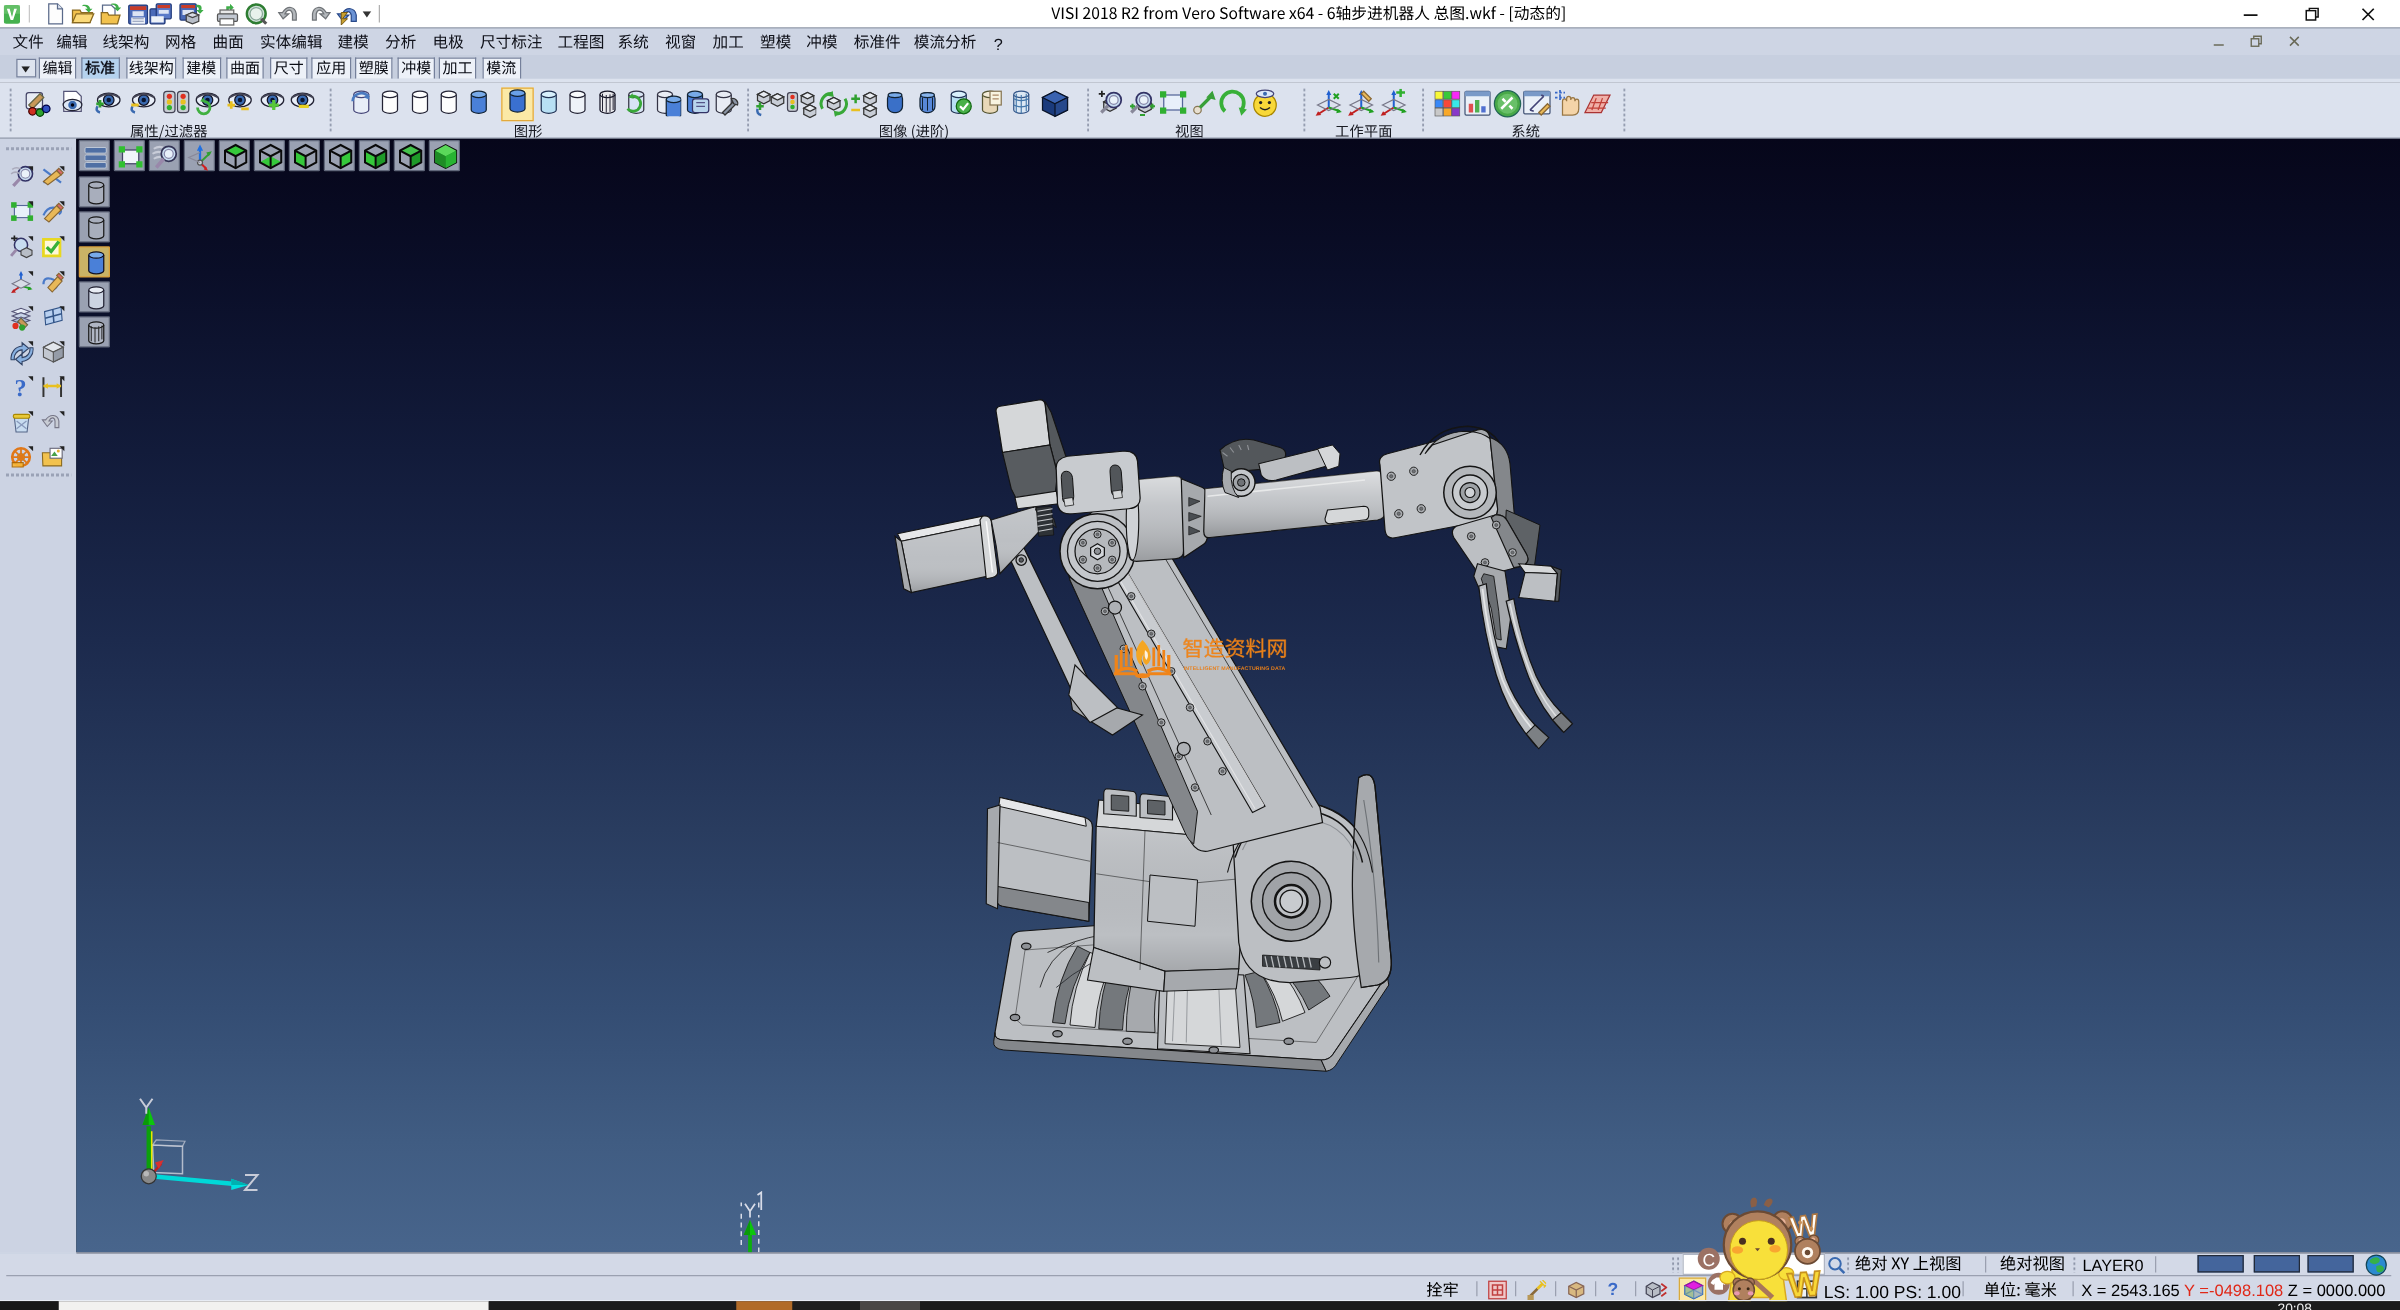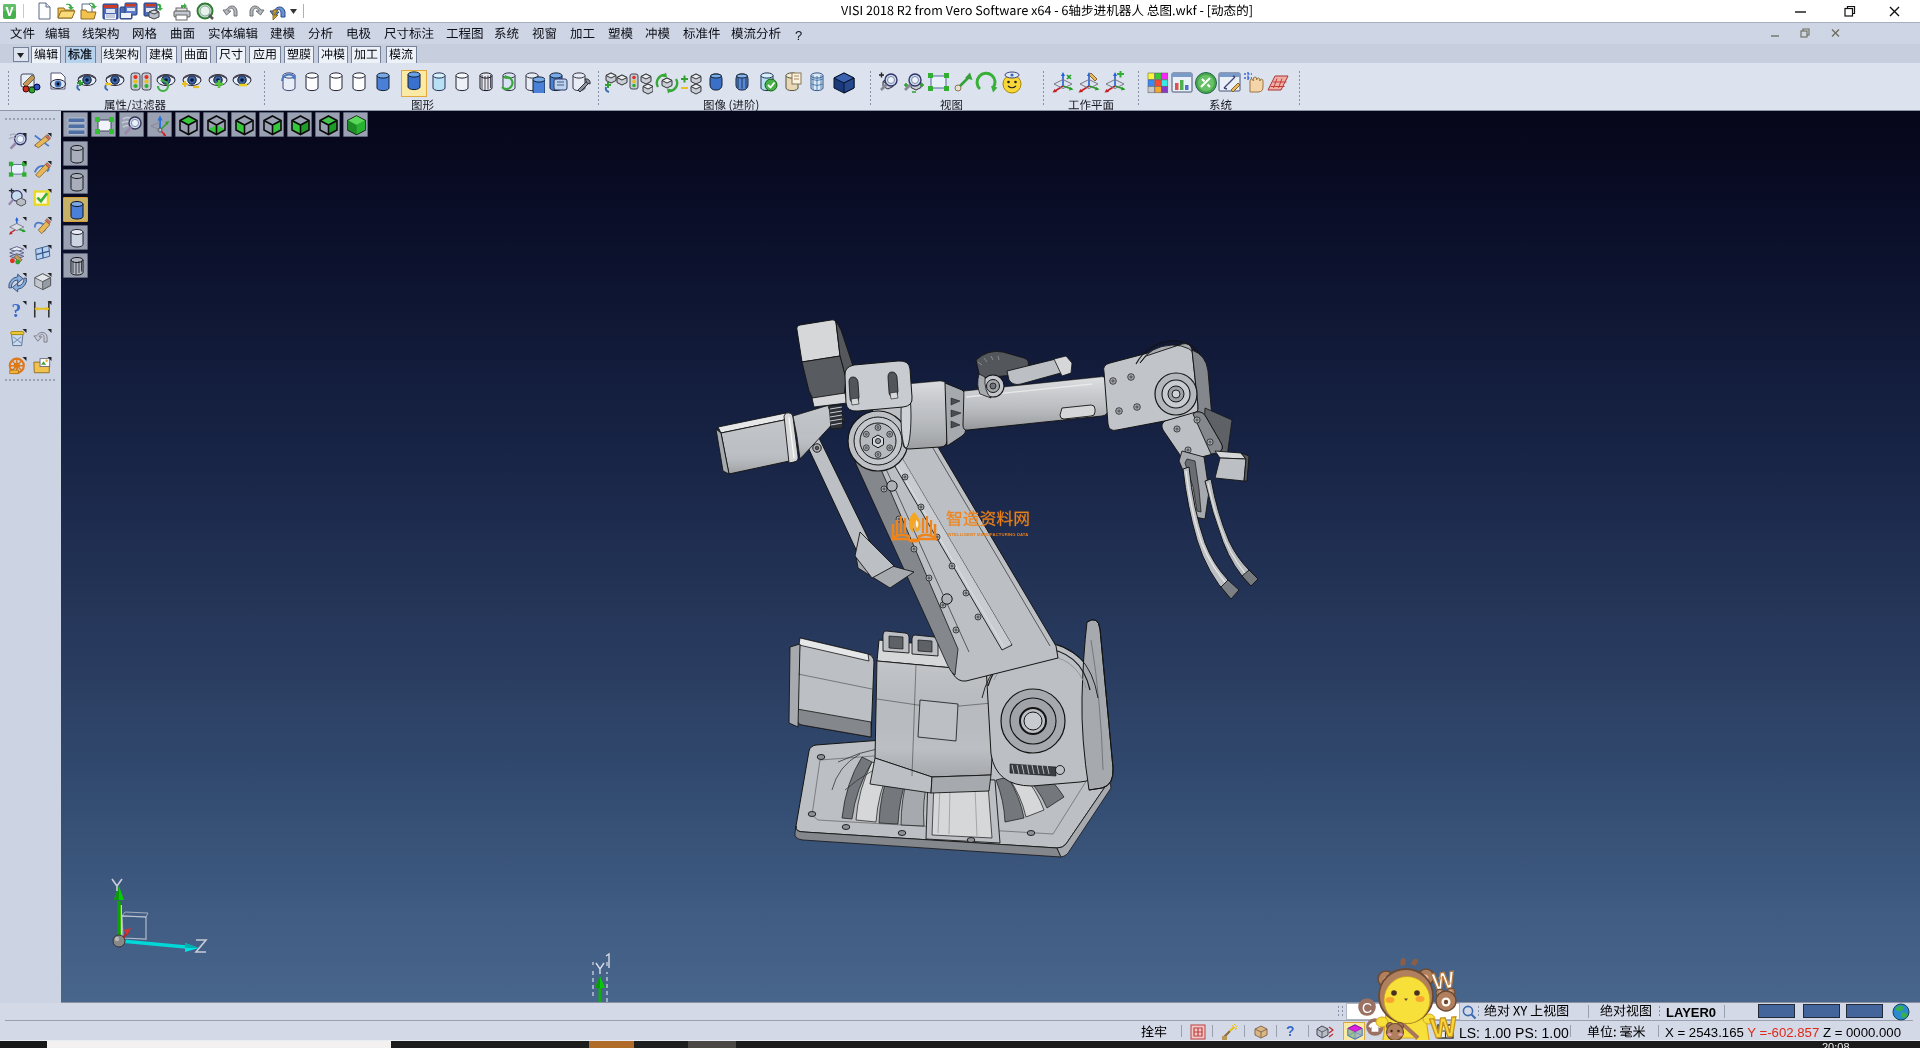--- a/index.html
+++ b/index.html
@@ -1119,21 +1119,21 @@
     </svg>
 <div class="dot" style="left:1477px;top:1005px;height:13px"></div>
 <svg class="t" style="left:1484px;top:1004px" width="87" height="17" viewBox="0 0 87 17">
       <path d="M0.5 10.8 0.7 11.7C2.0 11.3 3.7 10.9 5.3 10.5L5.2 9.7C3.5 10.1 1.7 10.5 0.5 10.8ZM0.8 5.9C1.0 5.8 1.3 5.8 2.9 5.6C2.3 6.4 1.8 7.1 1.5 7.3C1.1 7.8 0.8 8.2 0.5 8.2C0.6 8.4 0.8 8.9 0.8 9.1C1.1 8.9 1.5 8.8 5.1 8.1C5.1 7.9 5.1 7.5 5.1 7.2L2.2 7.8C3.2 6.6 4.3 5.2 5.1 3.8L4.3 3.3C4.1 3.7 3.8 4.2 3.5 4.7L1.8 4.8C2.6 3.7 3.4 2.3 4.0 0.9L3.1 0.4C2.5 2.0 1.5 3.8 1.2 4.2C0.9 4.7 0.7 5.0 0.4 5.0C0.5 5.3 0.7 5.7 0.8 5.9ZM8.3 5.0V7.4H6.6V5.0ZM9.2 5.0H10.8V7.4H9.2ZM9.6 2.7C9.3 3.2 9.0 3.8 8.7 4.2L8.7 4.2H6.3C6.6 3.7 6.9 3.2 7.2 2.7ZM7.3 0.4C6.7 1.9 5.8 3.5 4.7 4.5C5.0 4.6 5.3 4.9 5.5 5.1L5.7 4.8V10.7C5.7 11.9 6.2 12.3 7.6 12.3C7.9 12.3 10.4 12.3 10.7 12.3C12.0 12.3 12.3 11.8 12.4 10.0C12.2 10.0 11.8 9.8 11.6 9.7C11.5 11.1 11.4 11.4 10.7 11.4C10.2 11.4 8.0 11.4 7.6 11.4C6.8 11.4 6.6 11.3 6.6 10.7V8.3H11.7V4.2H9.7C10.1 3.6 10.6 2.8 10.9 2.2L10.3 1.8L10.1 1.8H7.7C7.9 1.4 8.0 1.0 8.2 0.6Z M19.5 6.3C20.1 7.2 20.7 8.5 20.9 9.3L21.8 8.8C21.6 8.0 21.0 6.9 20.3 6.0ZM14.2 5.6C15.0 6.3 15.8 7.1 16.6 8.0C15.8 9.6 14.8 10.9 13.6 11.7C13.8 11.9 14.1 12.2 14.3 12.5C15.5 11.6 16.5 10.4 17.3 8.8C17.9 9.5 18.3 10.2 18.7 10.8L19.4 10.1C19.1 9.4 18.4 8.6 17.7 7.8C18.3 6.3 18.8 4.5 19.0 2.4L18.3 2.2L18.2 2.3H13.9V3.2H17.9C17.7 4.6 17.4 5.8 17.0 7.0C16.3 6.3 15.6 5.6 14.9 4.9ZM22.9 0.5V3.7H19.3V4.6H22.9V11.2C22.9 11.4 22.9 11.5 22.6 11.5C22.4 11.5 21.7 11.5 20.9 11.4C21.0 11.7 21.1 12.2 21.2 12.5C22.3 12.5 23.0 12.4 23.3 12.3C23.8 12.1 23.9 11.8 23.9 11.2V4.6H25.5V3.7H23.9V0.5Z M29.1 11.4H30.4L31.8 8.9C32.0 8.4 32.3 7.9 32.5 7.3H32.6C32.9 7.9 33.2 8.4 33.4 8.9L34.8 11.4H36.2L33.4 6.6L36.0 1.9H34.7L33.4 4.3C33.2 4.8 33.0 5.2 32.7 5.7H32.7C32.4 5.2 32.2 4.8 31.9 4.3L30.6 1.9H29.3L31.9 6.5Z M39.2 11.4H40.4V7.7L43.3 1.9H42.0L40.8 4.6C40.5 5.3 40.2 6.0 39.8 6.7H39.8C39.5 6.0 39.2 5.3 38.9 4.6L37.6 1.9H36.3L39.2 7.7Z M51.7 0.7V10.9H46.8V11.9H58.5V10.9H52.8V5.7H57.6V4.7H52.8V0.7Z M65.0 1.2V8.1H66.0V2.0H70.0V8.1H71.0V1.2ZM61.2 1.0C61.6 1.5 62.2 2.2 62.4 2.7L63.2 2.2C62.9 1.7 62.4 1.0 61.9 0.5ZM67.5 3.0V5.5C67.5 7.6 67.1 10.1 63.8 11.8C64.0 11.9 64.3 12.3 64.4 12.5C66.4 11.5 67.4 10.1 67.9 8.7V11.2C67.9 12.1 68.2 12.3 69.1 12.3H70.3C71.4 12.3 71.6 11.8 71.7 9.7C71.5 9.6 71.1 9.5 70.9 9.3C70.8 11.2 70.8 11.5 70.3 11.5H69.3C68.9 11.5 68.8 11.4 68.8 11.1V7.9H68.1C68.3 7.1 68.4 6.3 68.4 5.6V3.0ZM60.0 2.8V3.7H63.1C62.4 5.3 61.0 6.9 59.7 7.8C59.8 8.0 60.1 8.5 60.1 8.8C60.6 8.4 61.2 7.9 61.6 7.4V12.5H62.6V6.9C63.0 7.4 63.6 8.2 63.8 8.6L64.5 7.8C64.2 7.5 63.3 6.5 62.8 6.0C63.4 5.1 64.0 4.1 64.3 3.1L63.8 2.7L63.6 2.8Z M77.1 7.8C78.1 8.0 79.4 8.5 80.1 8.9L80.5 8.2C79.8 7.9 78.5 7.4 77.5 7.2ZM75.8 9.5C77.5 9.7 79.8 10.2 81.0 10.6L81.5 9.9C80.2 9.5 78.0 9.0 76.2 8.8ZM73.3 1.1V12.5H74.2V11.9H83.1V12.5H84.1V1.1ZM74.2 11.1V2.0H83.1V11.1ZM77.6 2.2C76.9 3.3 75.8 4.3 74.7 5.0C74.9 5.1 75.2 5.4 75.4 5.6C75.8 5.3 76.2 5.0 76.6 4.6C76.9 5.1 77.4 5.4 77.9 5.8C76.8 6.3 75.6 6.7 74.4 6.9C74.6 7.1 74.8 7.5 74.9 7.7C76.2 7.4 77.5 7.0 78.8 6.3C79.9 6.9 81.1 7.3 82.3 7.6C82.4 7.4 82.7 7.0 82.9 6.9C81.7 6.6 80.6 6.3 79.6 5.8C80.5 5.2 81.4 4.4 81.9 3.6L81.4 3.2L81.2 3.3H77.8C78.0 3.0 78.2 2.8 78.4 2.5ZM77.1 4.1 77.2 4.0H80.5C80.1 4.5 79.5 5.0 78.8 5.4C78.1 5.0 77.5 4.6 77.1 4.1Z" fill="#000"></path>
     </svg>
 <div class="abs" style="left:1588px;top:1005px;width:1px;height:13px;background:#9aa0b0"></div>
 <svg class="t" style="left:1600px;top:1004px" width="54" height="17" viewBox="0 0 54 17">
       <path d="M0.5 10.8 0.7 11.7C2.0 11.3 3.7 10.9 5.3 10.5L5.2 9.7C3.5 10.1 1.7 10.5 0.5 10.8ZM0.8 5.9C1.0 5.8 1.3 5.8 2.9 5.6C2.3 6.4 1.8 7.1 1.5 7.3C1.1 7.8 0.8 8.2 0.5 8.2C0.6 8.4 0.8 8.9 0.8 9.1C1.1 8.9 1.5 8.8 5.1 8.1C5.1 7.9 5.1 7.5 5.1 7.2L2.2 7.8C3.2 6.6 4.3 5.2 5.1 3.8L4.3 3.3C4.1 3.7 3.8 4.2 3.5 4.7L1.8 4.8C2.6 3.7 3.4 2.3 4.0 0.9L3.1 0.4C2.5 2.0 1.5 3.8 1.2 4.2C0.9 4.7 0.7 5.0 0.4 5.0C0.5 5.3 0.7 5.7 0.8 5.9ZM8.3 5.0V7.4H6.6V5.0ZM9.2 5.0H10.8V7.4H9.2ZM9.6 2.7C9.3 3.2 9.0 3.8 8.7 4.2L8.7 4.2H6.3C6.6 3.7 6.9 3.2 7.2 2.7ZM7.3 0.4C6.7 1.9 5.8 3.5 4.7 4.5C5.0 4.6 5.3 4.9 5.5 5.1L5.7 4.8V10.7C5.7 11.9 6.2 12.3 7.6 12.3C7.9 12.3 10.4 12.3 10.7 12.3C12.0 12.3 12.3 11.8 12.4 10.0C12.2 10.0 11.8 9.8 11.6 9.7C11.5 11.1 11.4 11.4 10.7 11.4C10.2 11.4 8.0 11.4 7.6 11.4C6.8 11.4 6.6 11.3 6.6 10.7V8.3H11.7V4.2H9.7C10.1 3.6 10.6 2.8 10.9 2.2L10.3 1.8L10.1 1.8H7.7C7.9 1.4 8.0 1.0 8.2 0.6Z M19.5 6.3C20.1 7.2 20.7 8.5 20.9 9.3L21.8 8.8C21.6 8.0 21.0 6.9 20.3 6.0ZM14.2 5.6C15.0 6.3 15.8 7.1 16.6 8.0C15.8 9.6 14.8 10.9 13.6 11.7C13.8 11.9 14.1 12.2 14.3 12.5C15.5 11.6 16.5 10.4 17.3 8.8C17.9 9.5 18.3 10.2 18.7 10.8L19.4 10.1C19.1 9.4 18.4 8.6 17.7 7.8C18.3 6.3 18.8 4.5 19.0 2.4L18.3 2.2L18.2 2.3H13.9V3.2H17.9C17.7 4.6 17.4 5.8 17.0 7.0C16.3 6.3 15.6 5.6 14.9 4.9ZM22.9 0.5V3.7H19.3V4.6H22.9V11.2C22.9 11.4 22.9 11.5 22.6 11.5C22.4 11.5 21.7 11.5 20.9 11.4C21.0 11.7 21.1 12.2 21.2 12.5C22.3 12.5 23.0 12.4 23.3 12.3C23.8 12.1 23.9 11.8 23.9 11.2V4.6H25.5V3.7H23.9V0.5Z M31.9 1.2V8.1H32.8V2.0H36.8V8.1H37.8V1.2ZM28.0 1.0C28.5 1.5 29.0 2.2 29.2 2.7L30.0 2.2C29.8 1.7 29.2 1.0 28.7 0.5ZM34.3 3.0V5.5C34.3 7.6 33.9 10.1 30.6 11.8C30.8 11.9 31.1 12.3 31.2 12.5C33.2 11.5 34.2 10.1 34.7 8.7V11.2C34.7 12.1 35.1 12.3 36.0 12.3H37.1C38.3 12.3 38.4 11.8 38.5 9.7C38.3 9.6 38.0 9.5 37.7 9.3C37.7 11.2 37.6 11.5 37.2 11.5H36.1C35.7 11.5 35.6 11.4 35.6 11.1V7.9H35.0C35.2 7.1 35.2 6.3 35.2 5.6V3.0ZM26.8 2.8V3.7H30.0C29.2 5.3 27.8 6.9 26.5 7.8C26.6 8.0 26.9 8.5 27.0 8.8C27.5 8.4 28.0 7.9 28.5 7.4V12.5H29.4V6.9C29.8 7.4 30.4 8.2 30.7 8.6L31.3 7.8C31.0 7.5 30.1 6.5 29.6 6.0C30.3 5.1 30.8 4.1 31.2 3.1L30.6 2.7L30.5 2.8Z M43.9 7.8C44.9 8.0 46.2 8.5 47.0 8.9L47.4 8.2C46.6 7.9 45.3 7.4 44.3 7.2ZM42.6 9.5C44.4 9.7 46.6 10.2 47.9 10.6L48.3 9.9C47.0 9.5 44.8 9.0 43.0 8.8ZM40.1 1.1V12.5H41.0V11.9H49.9V12.5H50.9V1.1ZM41.0 11.1V2.0H49.9V11.1ZM44.4 2.2C43.7 3.3 42.6 4.3 41.5 5.0C41.7 5.1 42.0 5.4 42.2 5.6C42.6 5.3 43.0 5.0 43.4 4.6C43.8 5.1 44.3 5.4 44.8 5.8C43.7 6.3 42.4 6.7 41.3 6.9C41.4 7.1 41.6 7.5 41.7 7.7C43.0 7.4 44.4 7.0 45.6 6.3C46.7 6.9 47.9 7.3 49.2 7.6C49.3 7.4 49.5 7.0 49.7 6.9C48.6 6.6 47.4 6.3 46.4 5.8C47.4 5.2 48.2 4.4 48.7 3.6L48.2 3.2L48.0 3.3H44.7C44.9 3.0 45.0 2.8 45.2 2.5ZM43.9 4.1 44.0 4.0H47.4C46.9 4.5 46.3 5.0 45.6 5.4C44.9 5.0 44.3 4.6 43.9 4.1Z" fill="#000"></path>
     </svg>
 <div class="dot" style="left:1658px;top:1005px;height:13px"></div>
-<div class="lat" style="left:1666px;top:1005px;font-size:13px;font-weight:bold;color:#000">LAYER0</div>
+<div class="lat" style="left:1666px;top:1005px;font-size:13px;font-weight:normal;color:#000">LAYER0</div>
 <div class="abs" style="left:1724px;top:1005px;width:1px;height:13px;background:#9aa0b0"></div>
 <div class="abs" style="left:1758px;top:1004px;width:37px;height:14px;background:#44659c;border:1px solid #222a38"></div>
 <div class="abs" style="left:1803px;top:1004px;width:37px;height:14px;background:#44659c;border:1px solid #222a38"></div>
 <div class="abs" style="left:1846px;top:1004px;width:37px;height:14px;background:#44659c;border:1px solid #222a38"></div>
 <svg class="t" style="left:1892px;top:1003px" width="18" height="18" viewBox="0 0 18 18">
       <circle cx="9" cy="9" r="8" fill="#2a8ad0" stroke="#145"></circle>
       <path d="M4 5 Q7 2 10 3 Q13 4 11 7 Q8 9 6 8 Q3 7 4 5 Z M9 10 Q13 8 15 11 Q16 14 12 15 Q9 15 9 12 Z" fill="#35b04a"></path>
     </svg>
 <svg class="t" style="left:1141px;top:1025px" width="28" height="17" viewBox="0 0 28 17">
       <path d="M5.4 7.8V8.7H7.9V11.1H4.7V12.0H12.5V11.1H8.9V8.7H11.5V7.8H8.9V5.9H11.2V5.0H5.8V5.9H7.9V7.8ZM8.1 0.5C7.4 2.1 6.0 3.8 4.4 5.0C4.6 5.1 4.9 5.4 5.1 5.6C6.4 4.6 7.5 3.4 8.4 2.0C9.3 3.3 10.8 4.7 12.1 5.6C12.2 5.3 12.4 4.9 12.6 4.7C11.2 3.9 9.7 2.5 8.9 1.2L9.1 0.8ZM2.2 0.5V3.1H0.7V4.1H2.2V6.9C1.6 7.1 1.0 7.3 0.5 7.4L0.8 8.4L2.2 7.9V11.3C2.2 11.5 2.2 11.5 2.0 11.5C1.9 11.5 1.4 11.5 0.8 11.5C0.9 11.8 1.1 12.2 1.1 12.4C1.9 12.4 2.4 12.4 2.7 12.2C3.1 12.1 3.2 11.8 3.2 11.3V7.6L4.7 7.1L4.6 6.2L3.2 6.6V4.1H4.7V3.1H3.2V0.5Z M14.0 1.9V4.2H14.9V2.8H24.0V4.2H25.1V1.9H20.3C20.1 1.5 19.7 0.9 19.4 0.5L18.5 0.7C18.7 1.1 19.0 1.5 19.2 1.9ZM13.8 8.3V9.2H19.1V12.5H20.1V9.2H25.2V8.3H20.1V6.1H24.0V5.2H20.1V3.5H19.1V5.2H16.9C17.1 4.8 17.3 4.3 17.5 3.8L16.6 3.6C16.1 4.9 15.2 6.3 14.3 7.1C14.5 7.3 15.0 7.6 15.1 7.7C15.6 7.3 16.0 6.7 16.4 6.1H19.1V8.3Z" fill="#000"></path>
@@ -1174,21 +1174,21 @@
 <svg class="t" style="left:1437px;top:1024px" width="18" height="16" viewBox="0 0 18 16">
       <rect x="1" y="1" width="15" height="13" fill="#eef2f8" stroke="#333" stroke-width="1.4"></rect>
       <path d="M1 7 h15 M8.5 1 v13" stroke="#333" stroke-width="1.2"></path>
     </svg>
 <div class="lat" style="left:1459px;top:1025px;font-size:14px">LS: 1.00 PS: 1.00</div>
 <div class="abs" style="left:1570px;top:1025px;width:1px;height:12px;background:#9aa0b0"></div>
 <svg class="t" style="left:1587px;top:1025px" width="61" height="17" viewBox="0 0 61 17">
       <path d="M2.9 5.8H6.0V7.2H2.9ZM7.0 5.8H10.2V7.2H7.0ZM2.9 3.6H6.0V5.0H2.9ZM7.0 3.6H10.2V5.0H7.0ZM9.2 0.6C8.9 1.2 8.4 2.1 7.9 2.8H4.8L5.3 2.5C5.0 2.0 4.4 1.2 3.9 0.6L3.1 1.0C3.5 1.5 4.0 2.2 4.3 2.8H1.9V8.0H6.0V9.2H0.7V10.1H6.0V12.5H7.0V10.1H12.3V9.2H7.0V8.0H11.2V2.8H9.0C9.4 2.2 9.9 1.5 10.3 0.9Z M17.8 2.9V3.8H24.9V2.9ZM18.7 4.8C19.0 6.6 19.4 9.0 19.5 10.4L20.5 10.1C20.4 8.8 20.0 6.4 19.5 4.6ZM20.4 0.7C20.7 1.3 20.9 2.2 21.0 2.7L22.0 2.5C21.9 1.9 21.6 1.1 21.3 0.4ZM17.2 11.0V11.9H25.4V11.0H22.7C23.2 9.3 23.7 6.7 24.1 4.7L23.1 4.5C22.8 6.5 22.3 9.2 21.8 11.0ZM16.7 0.6C16.0 2.5 14.8 4.5 13.5 5.8C13.7 6.0 13.9 6.5 14.1 6.7C14.5 6.3 14.9 5.7 15.3 5.1V12.5H16.3V3.6C16.8 2.7 17.3 1.8 17.6 0.8Z M27.8 6.4C28.3 6.4 28.7 6.0 28.7 5.5C28.7 4.9 28.3 4.5 27.8 4.5C27.3 4.5 26.9 4.9 26.9 5.5C26.9 6.0 27.3 6.4 27.8 6.4ZM27.8 11.6C28.3 11.6 28.7 11.2 28.7 10.7C28.7 10.2 28.3 9.8 27.8 9.8C27.3 9.8 26.9 10.2 26.9 10.7C26.9 11.2 27.3 11.6 27.8 11.6Z M33.4 6.0V8.1H34.3V6.7H43.8V8.0H44.6V6.0ZM36.0 3.6H42.1V4.7H36.0ZM35.0 3.0V5.3H43.1V3.0ZM38.1 0.7C38.3 0.9 38.5 1.3 38.6 1.5H33.2V2.3H44.8V1.5H39.7C39.6 1.2 39.3 0.8 39.0 0.4ZM42.0 6.8C40.4 7.2 37.4 7.5 35.1 7.6C35.2 7.7 35.2 8.0 35.3 8.2C36.2 8.1 37.2 8.1 38.1 8.0V8.7L34.2 8.9L34.2 9.6L38.1 9.3V10.0L33.6 10.3L33.6 11.0L38.1 10.7V11.0C38.1 12.1 38.6 12.3 40.1 12.3C40.4 12.3 43.0 12.3 43.4 12.3C44.6 12.3 44.9 12.0 45.0 10.8C44.7 10.8 44.4 10.6 44.1 10.5C44.1 11.4 44.0 11.6 43.3 11.6C42.8 11.6 40.6 11.6 40.1 11.6C39.3 11.6 39.1 11.5 39.1 11.0V10.7L44.3 10.3L44.2 9.6L39.1 10.0V9.3L43.5 9.0L43.5 8.3L39.1 8.6V7.9C40.3 7.8 41.5 7.6 42.4 7.4Z M56.1 1.2C55.7 2.2 54.8 3.6 54.2 4.4L55.0 4.8C55.7 4.0 56.5 2.7 57.1 1.6ZM47.0 1.7C47.8 2.6 48.5 3.9 48.8 4.7L49.8 4.3C49.5 3.5 48.7 2.2 47.9 1.3ZM51.5 0.5V5.5H46.3V6.5H50.7C49.6 8.3 47.7 10.1 46.0 11.1C46.2 11.3 46.5 11.6 46.7 11.9C48.4 10.8 50.3 9.0 51.5 7.0V12.5H52.5V6.9C53.8 8.9 55.7 10.7 57.4 11.8C57.5 11.5 57.9 11.1 58.1 10.9C56.4 10.0 54.5 8.3 53.3 6.5H57.8V5.5H52.5V0.5Z" fill="#000"></path>
     </svg>
 <div class="abs" style="left:1658px;top:1025px;width:1px;height:12px;background:#9aa0b0"></div>
-<div class="lat" style="left:1665px;top:1025px;font-size:13.2px">X = 2543.165 <span style="color:#e02818">Y =-602.857</span> Z = 0000.000</div>
+<div class="lat" style="left:1665px;top:1025px;font-size:13.2px">X = 2543.165 <span style="color:#e02818">Y =-0498.108</span> Z = 0000.000</div>
 <svg class="t" style="left:1356px;top:956px" width="106" height="92" viewBox="0 0 106 92">
       <circle cx="11" cy="51" r="8.8" fill="#9b7164"></circle>
       <text x="6" y="57" font-size="14" fill="#fff" font-family="Liberation Sans">C</text>
       <circle cx="19" cy="71" r="8.8" fill="#9b7164"></circle>
       <path d="M14 68 l3.2 -2 h3.6 l3.2 2 1.6 2.4 -2.4 1.6 -0.8 -1.2 v5 h-6.8 v-5 l-0.8 1.2 -2.4 -1.6 Z" fill="#fff"></path>
       <path d="M45 10 Q43 3 47 2 Q51 2 49 9 Z" fill="#8a5f46"></path>
       <path d="M55 8 Q57 2 61 3 Q64 5 59 10 Z" fill="#8a5f46"></path>
       <circle cx="30" cy="23" r="8" fill="#b0805e" stroke="#6b4a34" stroke-width="1.6"></circle>
       <circle cx="31" cy="24" r="3.5" fill="#e8b49a"></circle>
       <circle cx="70" cy="21" r="8" fill="#b0805e" stroke="#6b4a34" stroke-width="1.6"></circle>

